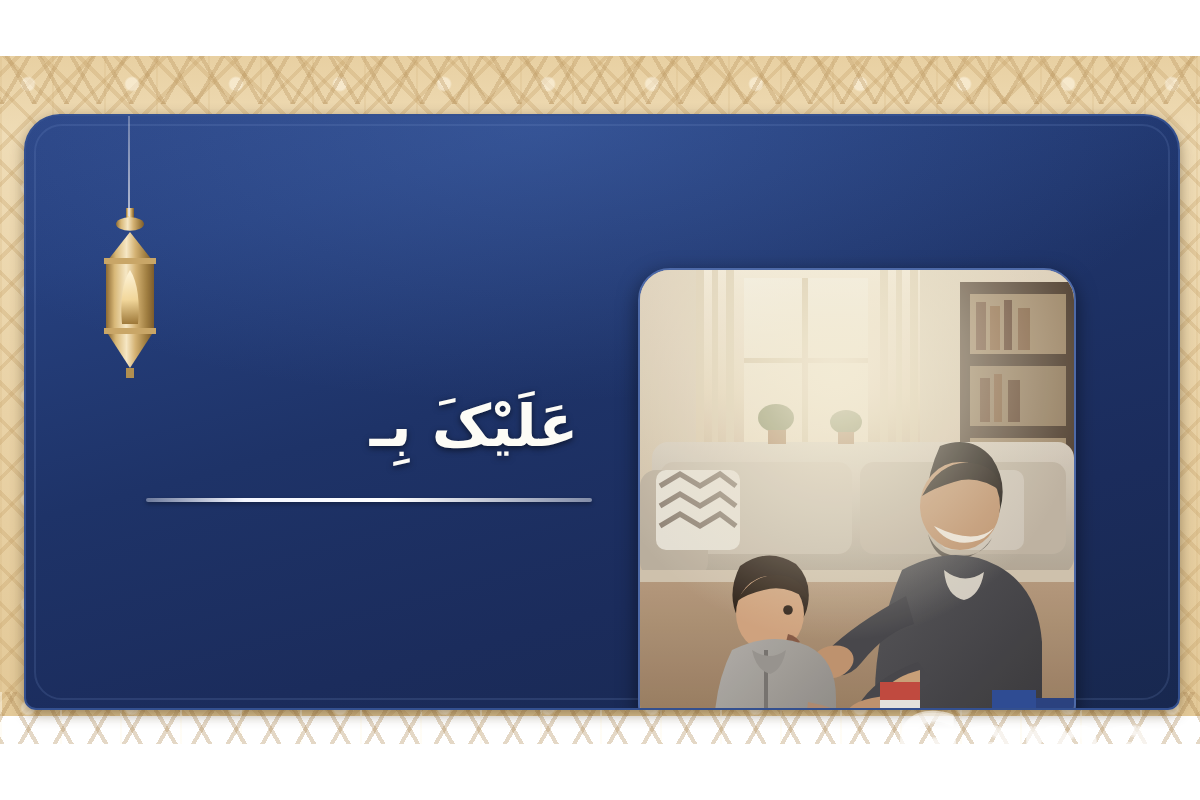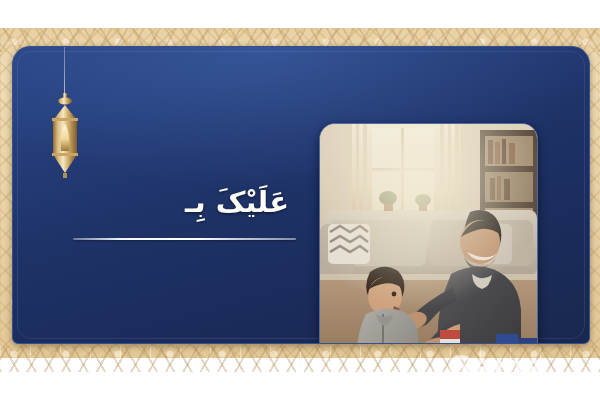--- a/index.html
+++ b/index.html
@@ -47,21 +47,21 @@
   }
   .white-bottom{
     position:absolute;left:0;top:372px;width:600px;height:28px;background:#fff;
   }
   .white-top{
     position:absolute;left:0;top:0;width:600px;height:28px;background:#fff;
   }
 
   
   .panel{
-    position:absolute;left:12px;top:46px;width:576px;height:296px;
+    position:absolute;left:12px;top:57px;width:576px;height:296px;
     border-radius:18px 18px 6px 6px;
     background:
       linear-gradient(165deg,#2b4585 0%,#26407e 18%,#1e3368 45%,#1b2c5c 72%,#18284f 100%);
     box-shadow:0 2px 7px rgba(60,40,10,.45);
     border:1px solid #34508f;
     overflow:hidden;
   }
   .panel-inner-line{
     position:absolute;inset:4px;border-radius:14px;
     border:1px solid rgba(120,150,205,.18);pointer-events:none;
@@ -109,21 +109,21 @@
   }
   .photo svg{display:block;width:100%;height:100%;}
 
   
   .ornament{position:absolute;left:512px;top:296px;width:62px;height:62px;}
   .ornament svg{display:block;}
 
   
   .watermark{
     position:absolute;left:448px;top:349px;
-    font-size:29px;font-weight:700;letter-spacing:1px;
+    font-size:40px;font-weight:700;letter-spacing:1px;
     color:rgba(255,255,255,.55);
     text-shadow:0 1px 0 rgba(255,255,255,.35);
     font-family:"DejaVu Sans","Liberation Sans",sans-serif;
     direction:ltr;pointer-events:none;user-select:none;
   }
 </style>
 </head>
 <body>
 
 <div class="stage">

